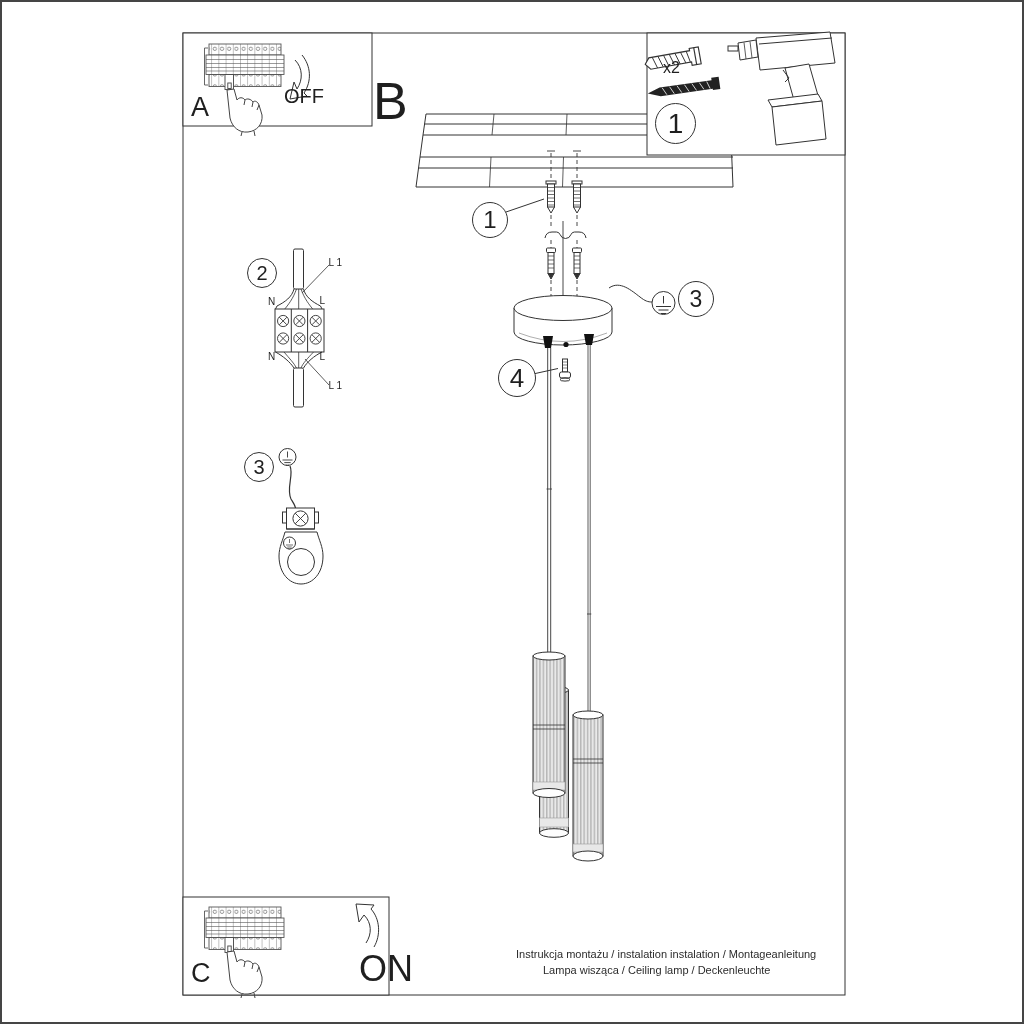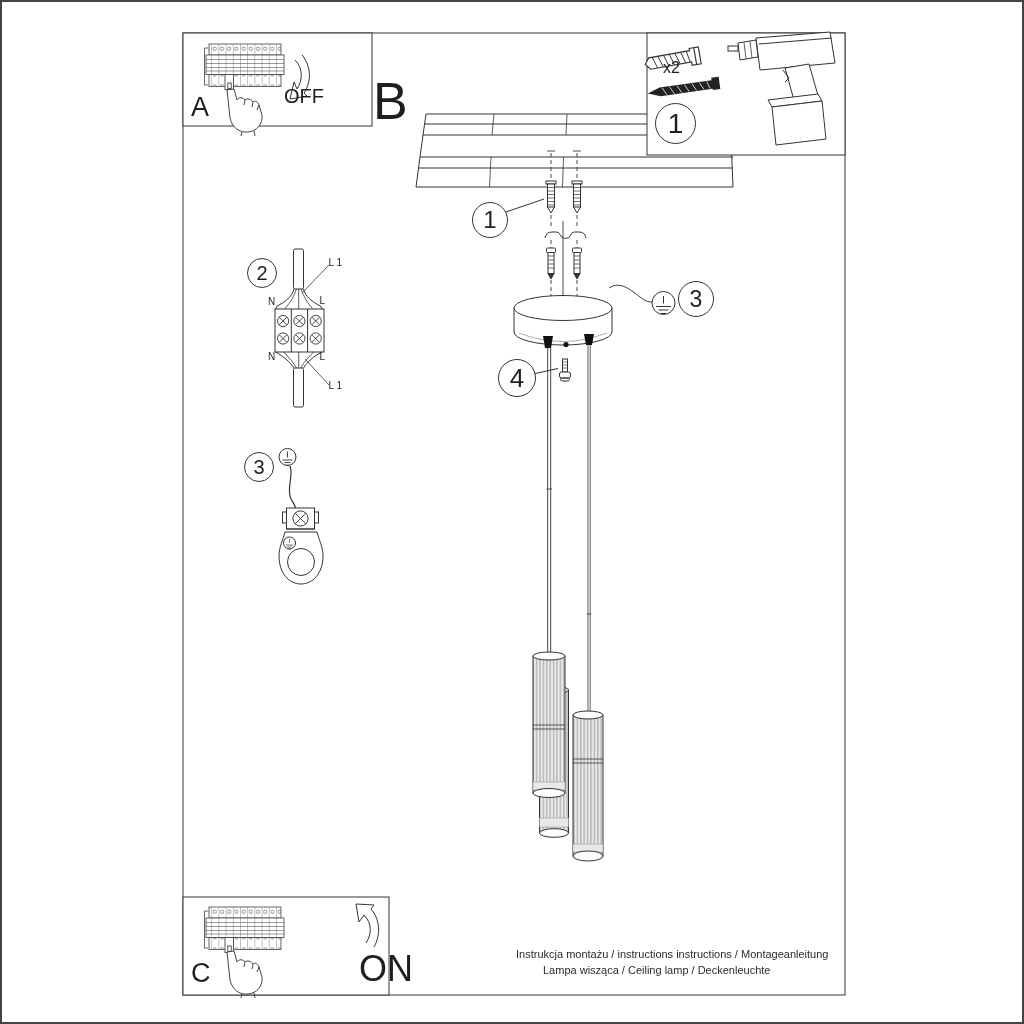--- a/index.html
+++ b/index.html
@@ -267,16 +267,16 @@
       <span>4</span>
     </div>
 
   <span class="label" style="left:266px;top:294.5px;font-size:10px;">N</span>
   <span class="label" style="left:317.5px;top:293.5px;font-size:10px;">L</span>
   <span class="label" style="left:266px;top:350px;font-size:10px;">N</span>
   <span class="label" style="left:317.5px;top:350px;font-size:10px;">L</span>
   <span class="label" style="left:326.5px;top:255.5px;font-size:10px;">L 1</span>
   <span class="label" style="left:326.5px;top:379px;font-size:10px;">L 1</span>
 
-  <span class="footer-line" style="left:514px;top:946px;">Instrukcja montażu / instructions instructions / Montageanleitung</span>
+  <span class="footer-line" style="left:514px;top:946px;">Instrukcja montażu / instalation instalation / Montageanleitung</span>
   <span class="footer-line" style="left:541px;top:962px;">Lampa wisząca / Ceiling lamp / Deckenleuchte</span>
 
 </div>
 
 </body></html>

